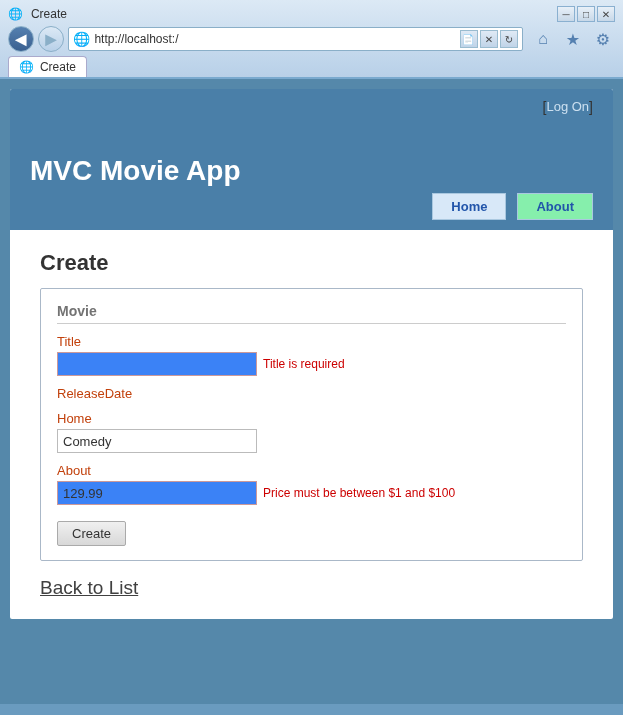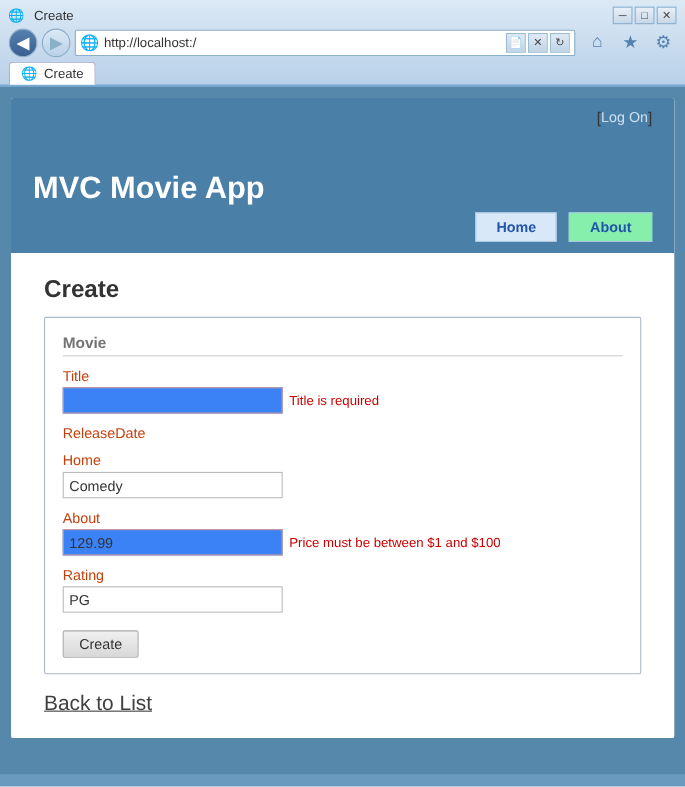--- a/index.html
+++ b/index.html
@@ -409,26 +409,20 @@
         
         <div class="form-group">
           <label class="form-label">About</label>
           <div class="input-row">
             <input type="text" class="form-input error" value="129.99" style="">
             <span class="field-error">Price must be between $1 and $100</span>
           </div>
         </div>
 
         
-        <div class="form-group">
-          <label class="form-label">Rating</label>
-          <div class="input-row">
-            <input type="text" class="form-input" value="PG" style="">
-          </div>
-        </div>
 
         
         <button class="submit-btn">Create</button>
       </div>
 
       <a class="back-link">Back to List</a>
     </div>
 
   </div>
 </div>

